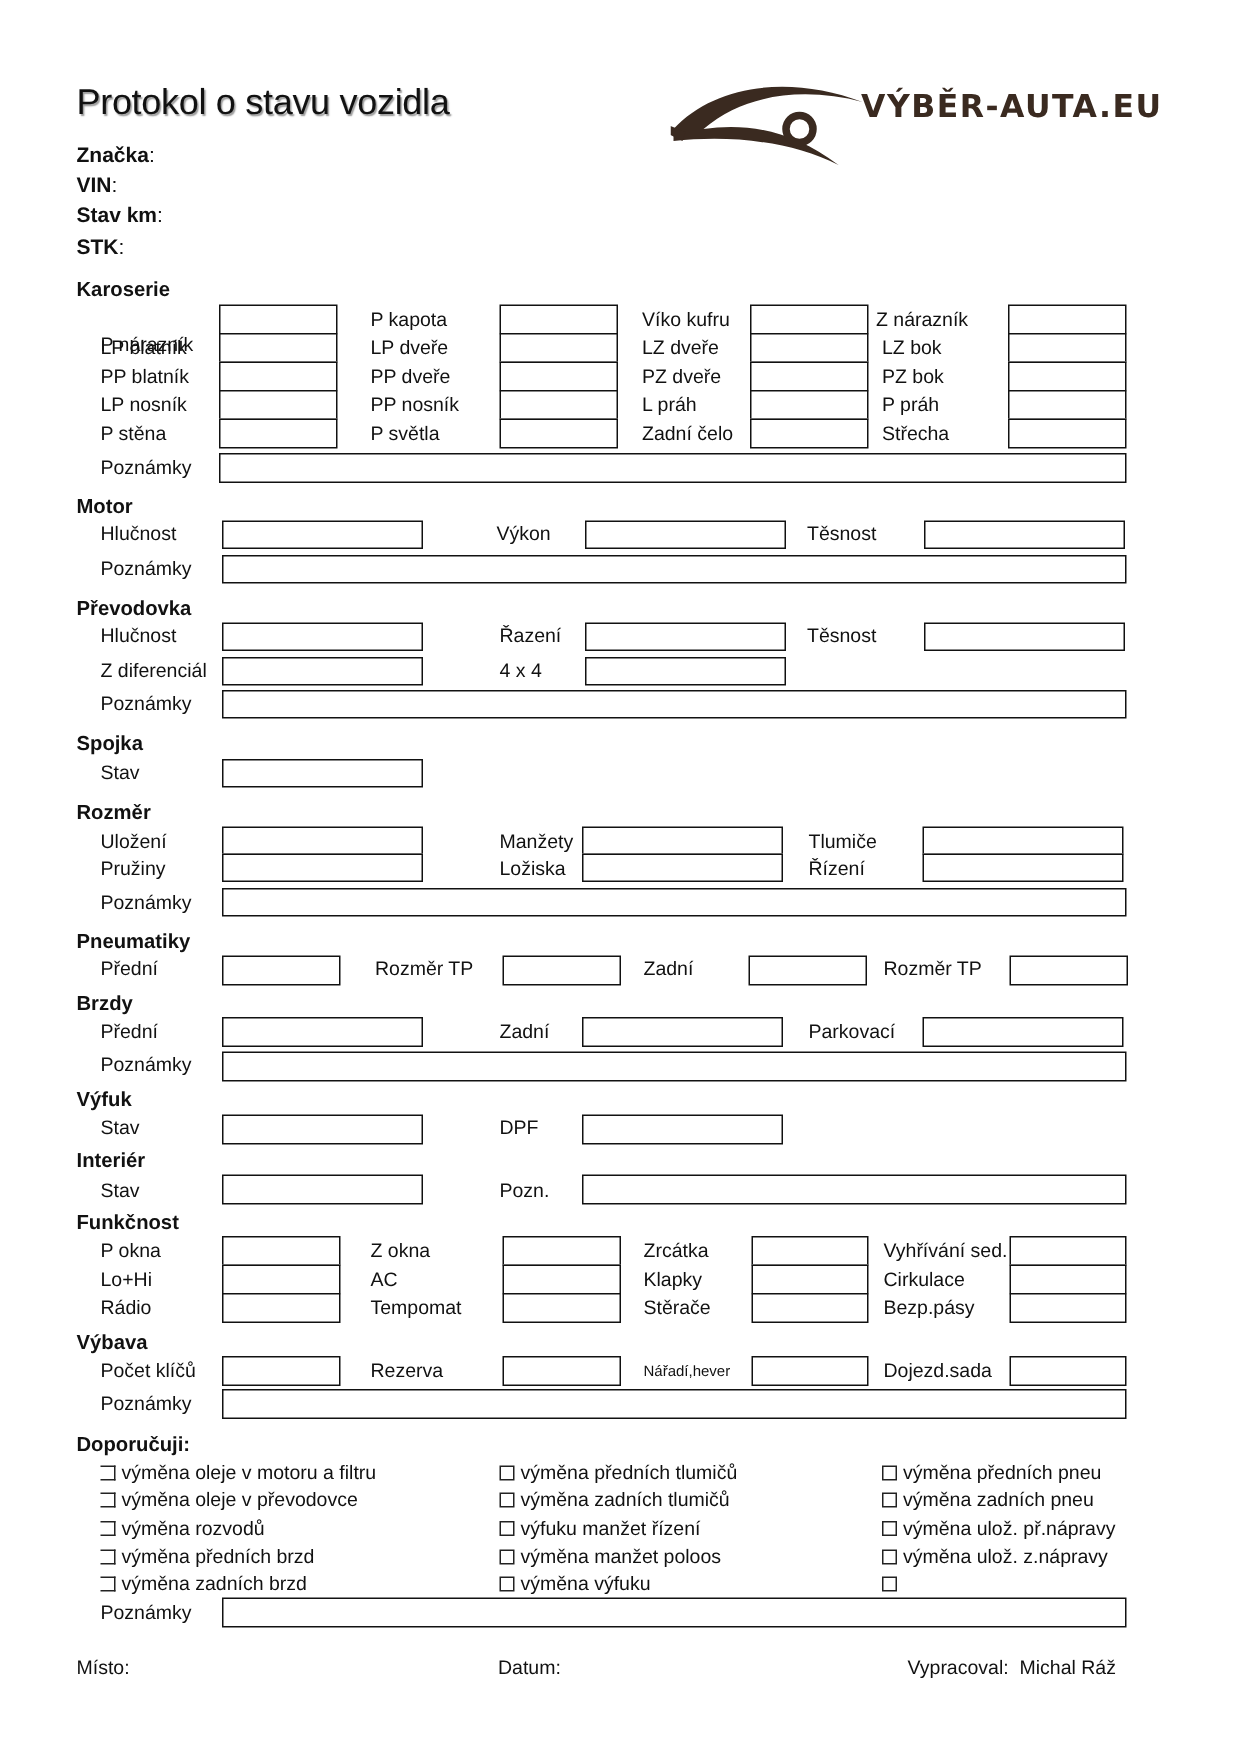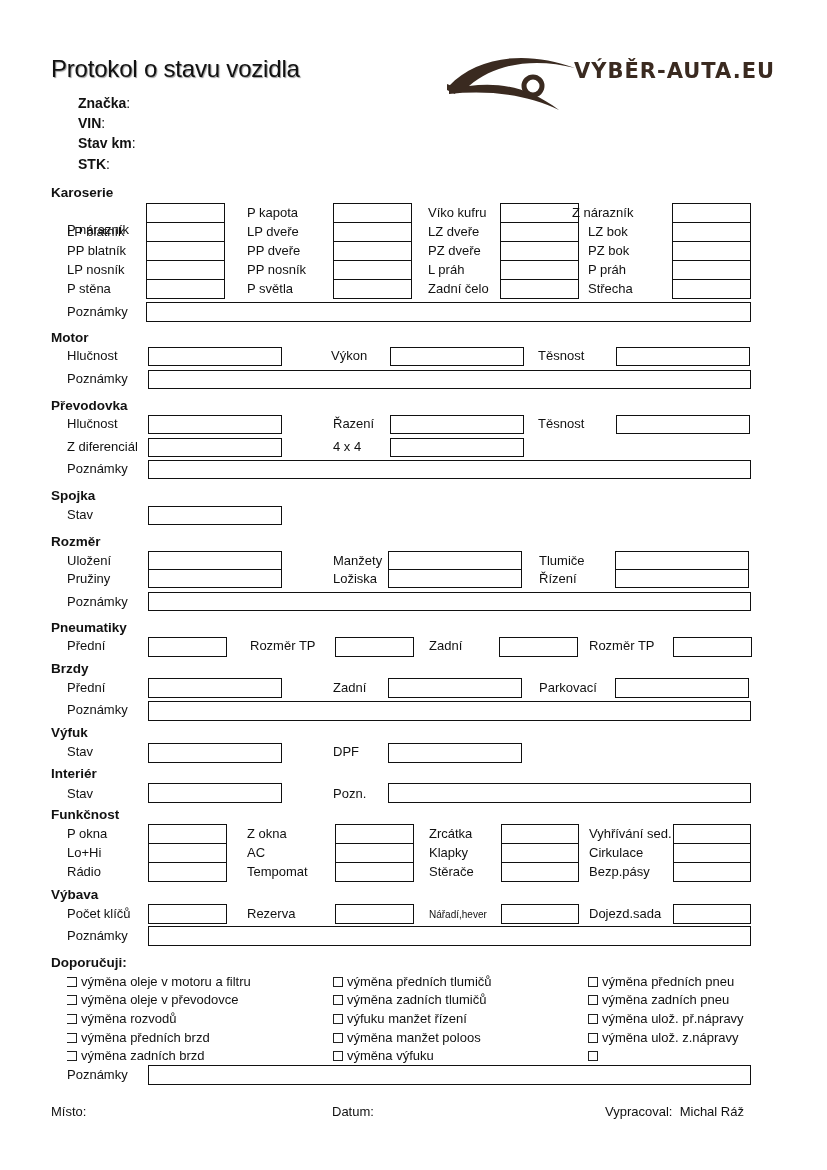--- a/index.html
+++ b/index.html
@@ -1,20 +1,20 @@
 <!DOCTYPE html>
 <html><head>
   <meta charset="utf-8">
   <style>
     html, body { margin: 0; padding: 0; background: #fff; }
     body { width: 827px; height: 1170px; position: relative; overflow: hidden;
       font-family: "Liberation Sans", sans-serif; color: #111; font-size: 13px; }
     .abs { position: absolute; white-space: nowrap; }
     .title { left: 51px; top: 55px; font-size: 24px; text-shadow: 1px 1px 1px #999; letter-spacing: -0.2px; text-align: center; }
-    .meta { left: 51px; font-size: 14px; font-weight: bold; margin-left: 27px; }
+    .meta { left: 51px; font-size: 14px; font-weight: bold; }
     .meta span.colon { font-weight: normal; }
     .sec { left: 51px; font-size: 13.5px; font-weight: bold; text-align: right; }
     .lbl { font-size: 13px; }
     .small { font-size: 10px; }
     .box { position: absolute; border: 1.3px solid #111; box-sizing: border-box; background: #fff; }
     .cb { display: inline-block; width: 10px; height: 10px; border: 1px solid #222; box-sizing: border-box; margin-right: 4px; vertical-align: -1px; }
     .cb.open { border-left: none; }
     .logo { left: 447px; top: 48px; }
     .logo-text { left: 574px; top: 59px; font-size: 21px; font-weight: bold; color: #3a2a20; letter-spacing: 1px; font-family: "DejaVu Sans", sans-serif; }
     .footer { font-size: 13px; }
@@ -63,21 +63,21 @@
     <div class="abs lbl" style="left:428px;top:205px">Víko kufru</div>
     <div class="box" style="left:500px;top:203px;width:79px;height:20px"></div>
     <div class="abs lbl" style="left:428px;top:224px">LZ dveře</div>
     <div class="box" style="left:500px;top:222px;width:79px;height:20px"></div>
     <div class="abs lbl" style="left:428px;top:243px">PZ dveře</div>
     <div class="box" style="left:500px;top:241px;width:79px;height:20px"></div>
     <div class="abs lbl" style="left:428px;top:262px">L práh</div>
     <div class="box" style="left:500px;top:260px;width:79px;height:20px"></div>
     <div class="abs lbl" style="left:428px;top:281px">Zadní čelo</div>
     <div class="box" style="left:500px;top:279px;width:79px;height:20px"></div>
-    <div class="abs lbl" style="left:572px;top:205px">Z nárazník</div>
+    <div class="abs lbl" style="left:584px;top:205px">Z nárazník</div>
     <div class="box" style="left:672px;top:203px;width:79px;height:20px"></div>
     <div class="abs lbl" style="left:588px;top:224px">LZ bok</div>
     <div class="box" style="left:672px;top:222px;width:79px;height:20px"></div>
     <div class="abs lbl" style="left:588px;top:243px">PZ bok</div>
     <div class="box" style="left:672px;top:241px;width:79px;height:20px"></div>
     <div class="abs lbl" style="left:588px;top:262px">P práh</div>
     <div class="box" style="left:672px;top:260px;width:79px;height:20px"></div>
     <div class="abs lbl" style="left:588px;top:281px">Střecha</div>
     <div class="box" style="left:672px;top:279px;width:79px;height:20px"></div>
     <div class="abs lbl" style="left:67px;top:304px">Poznámky</div>

